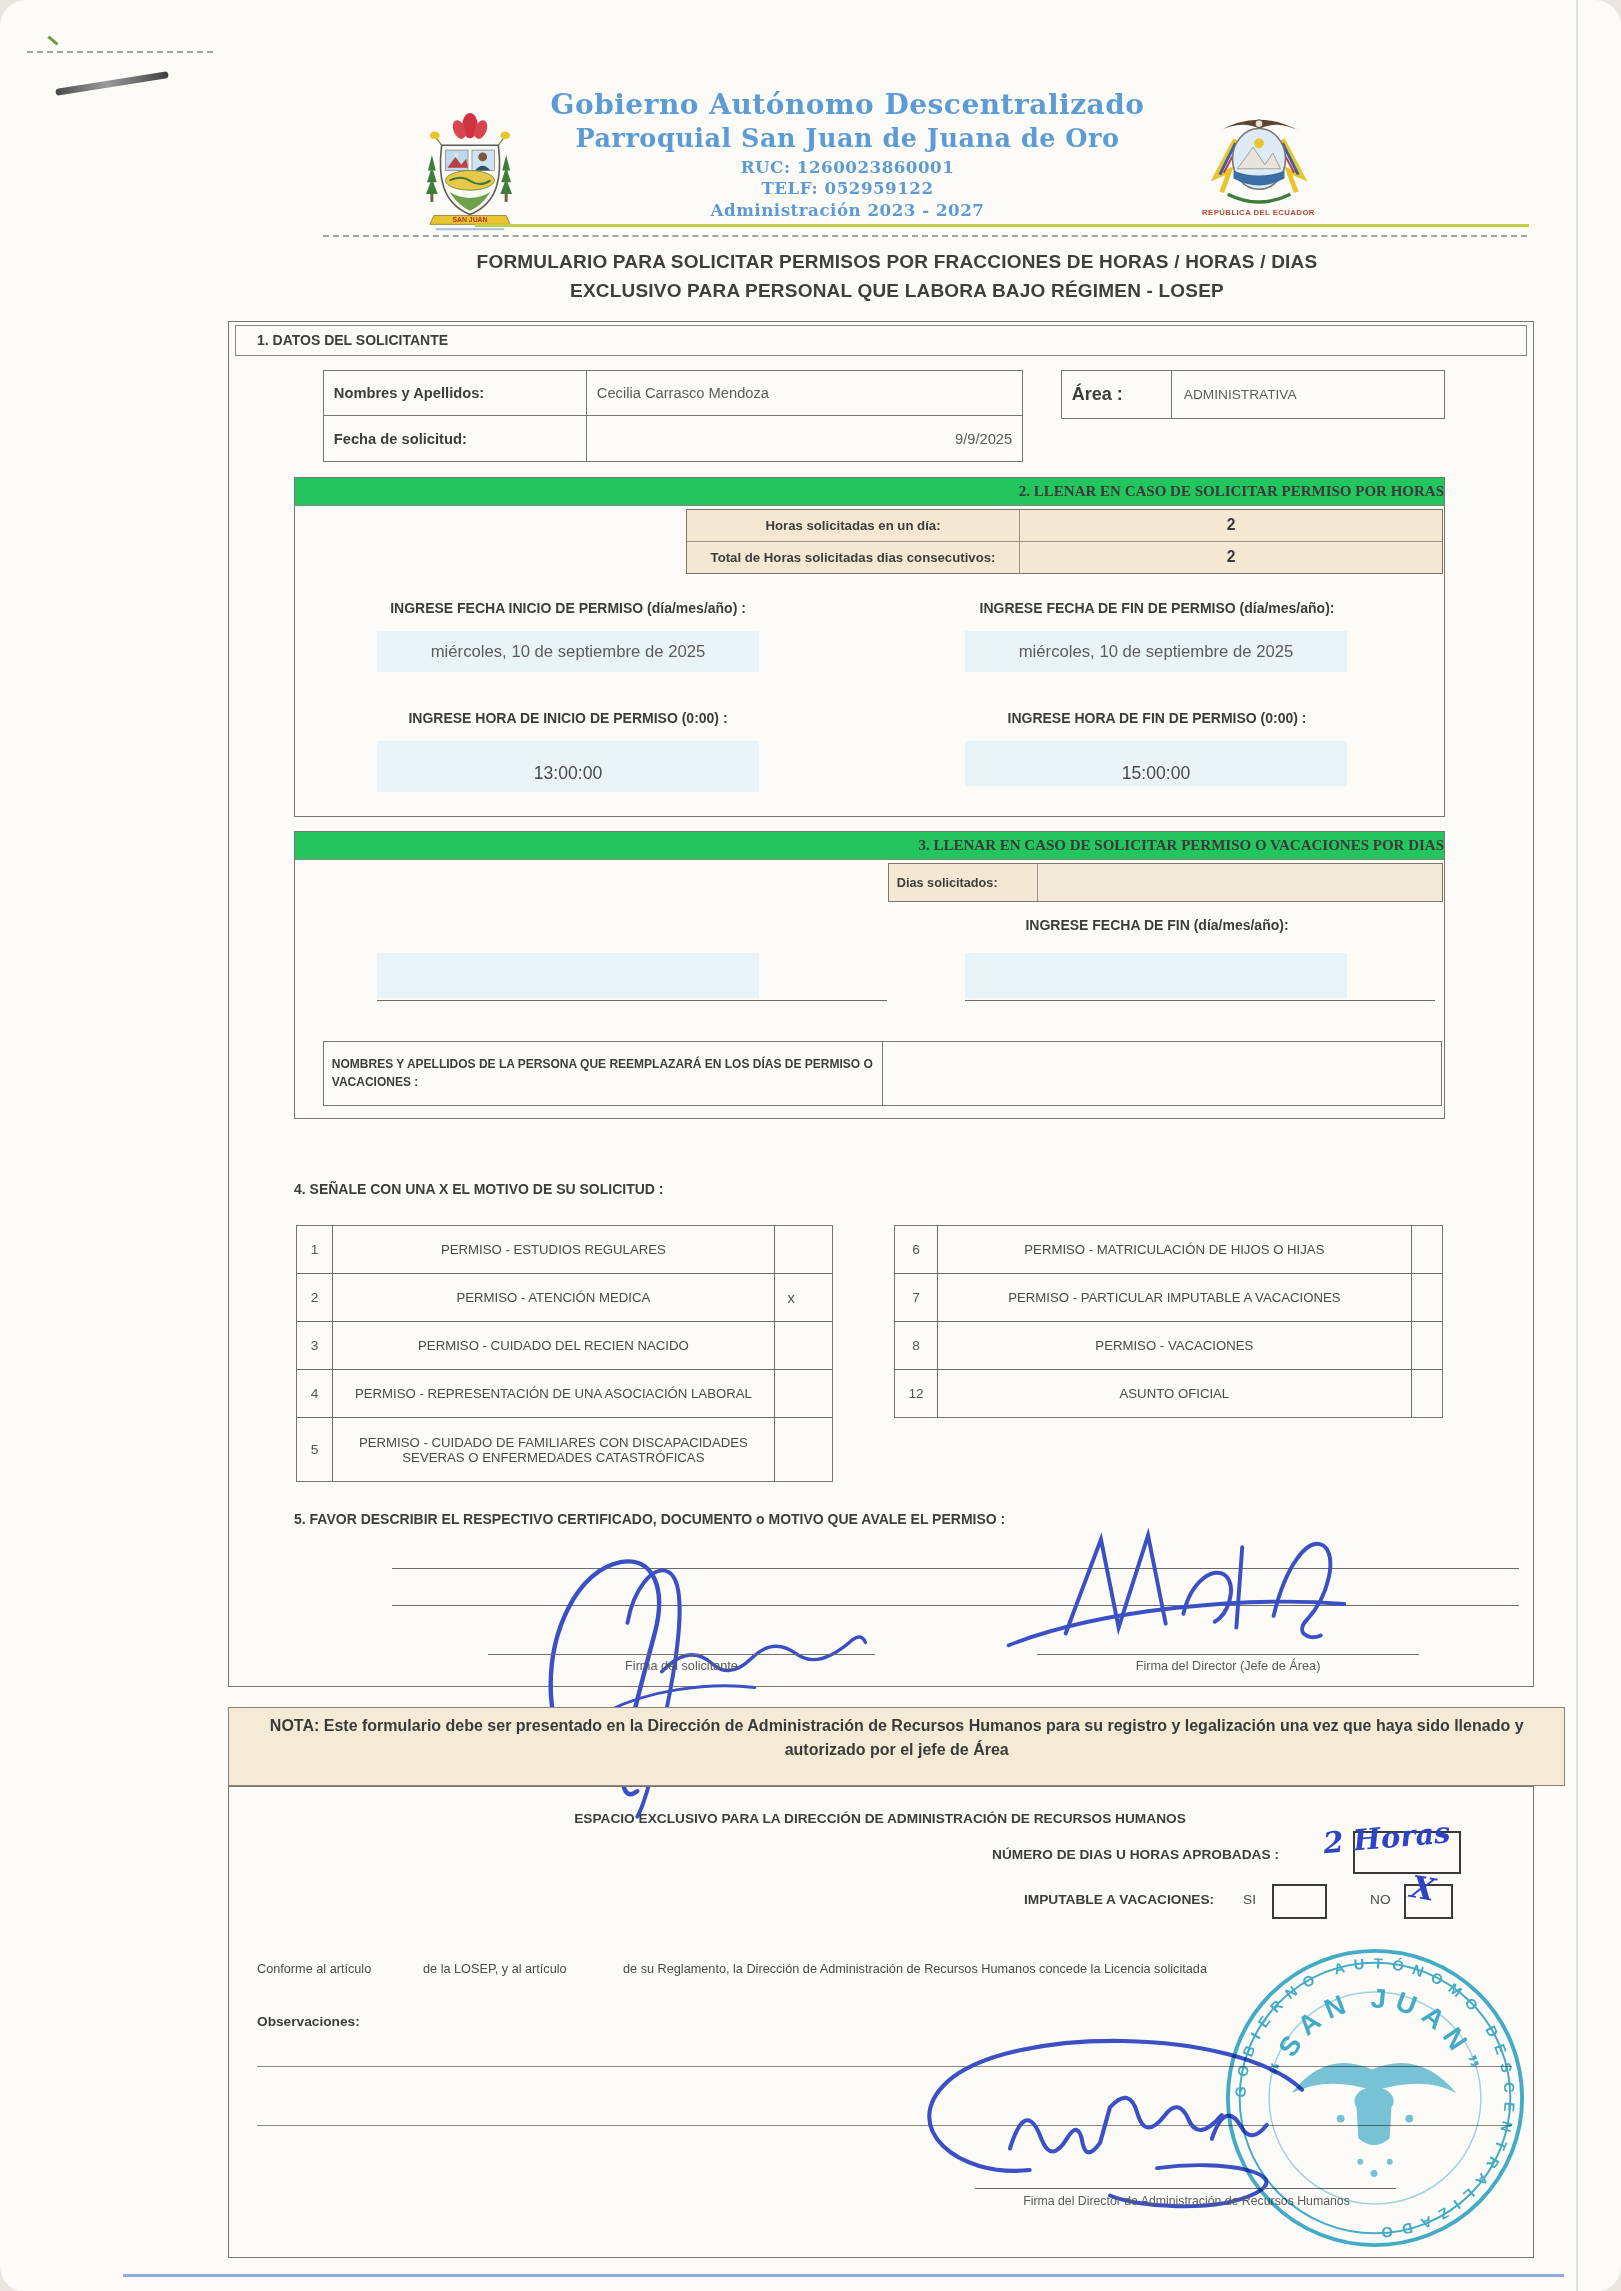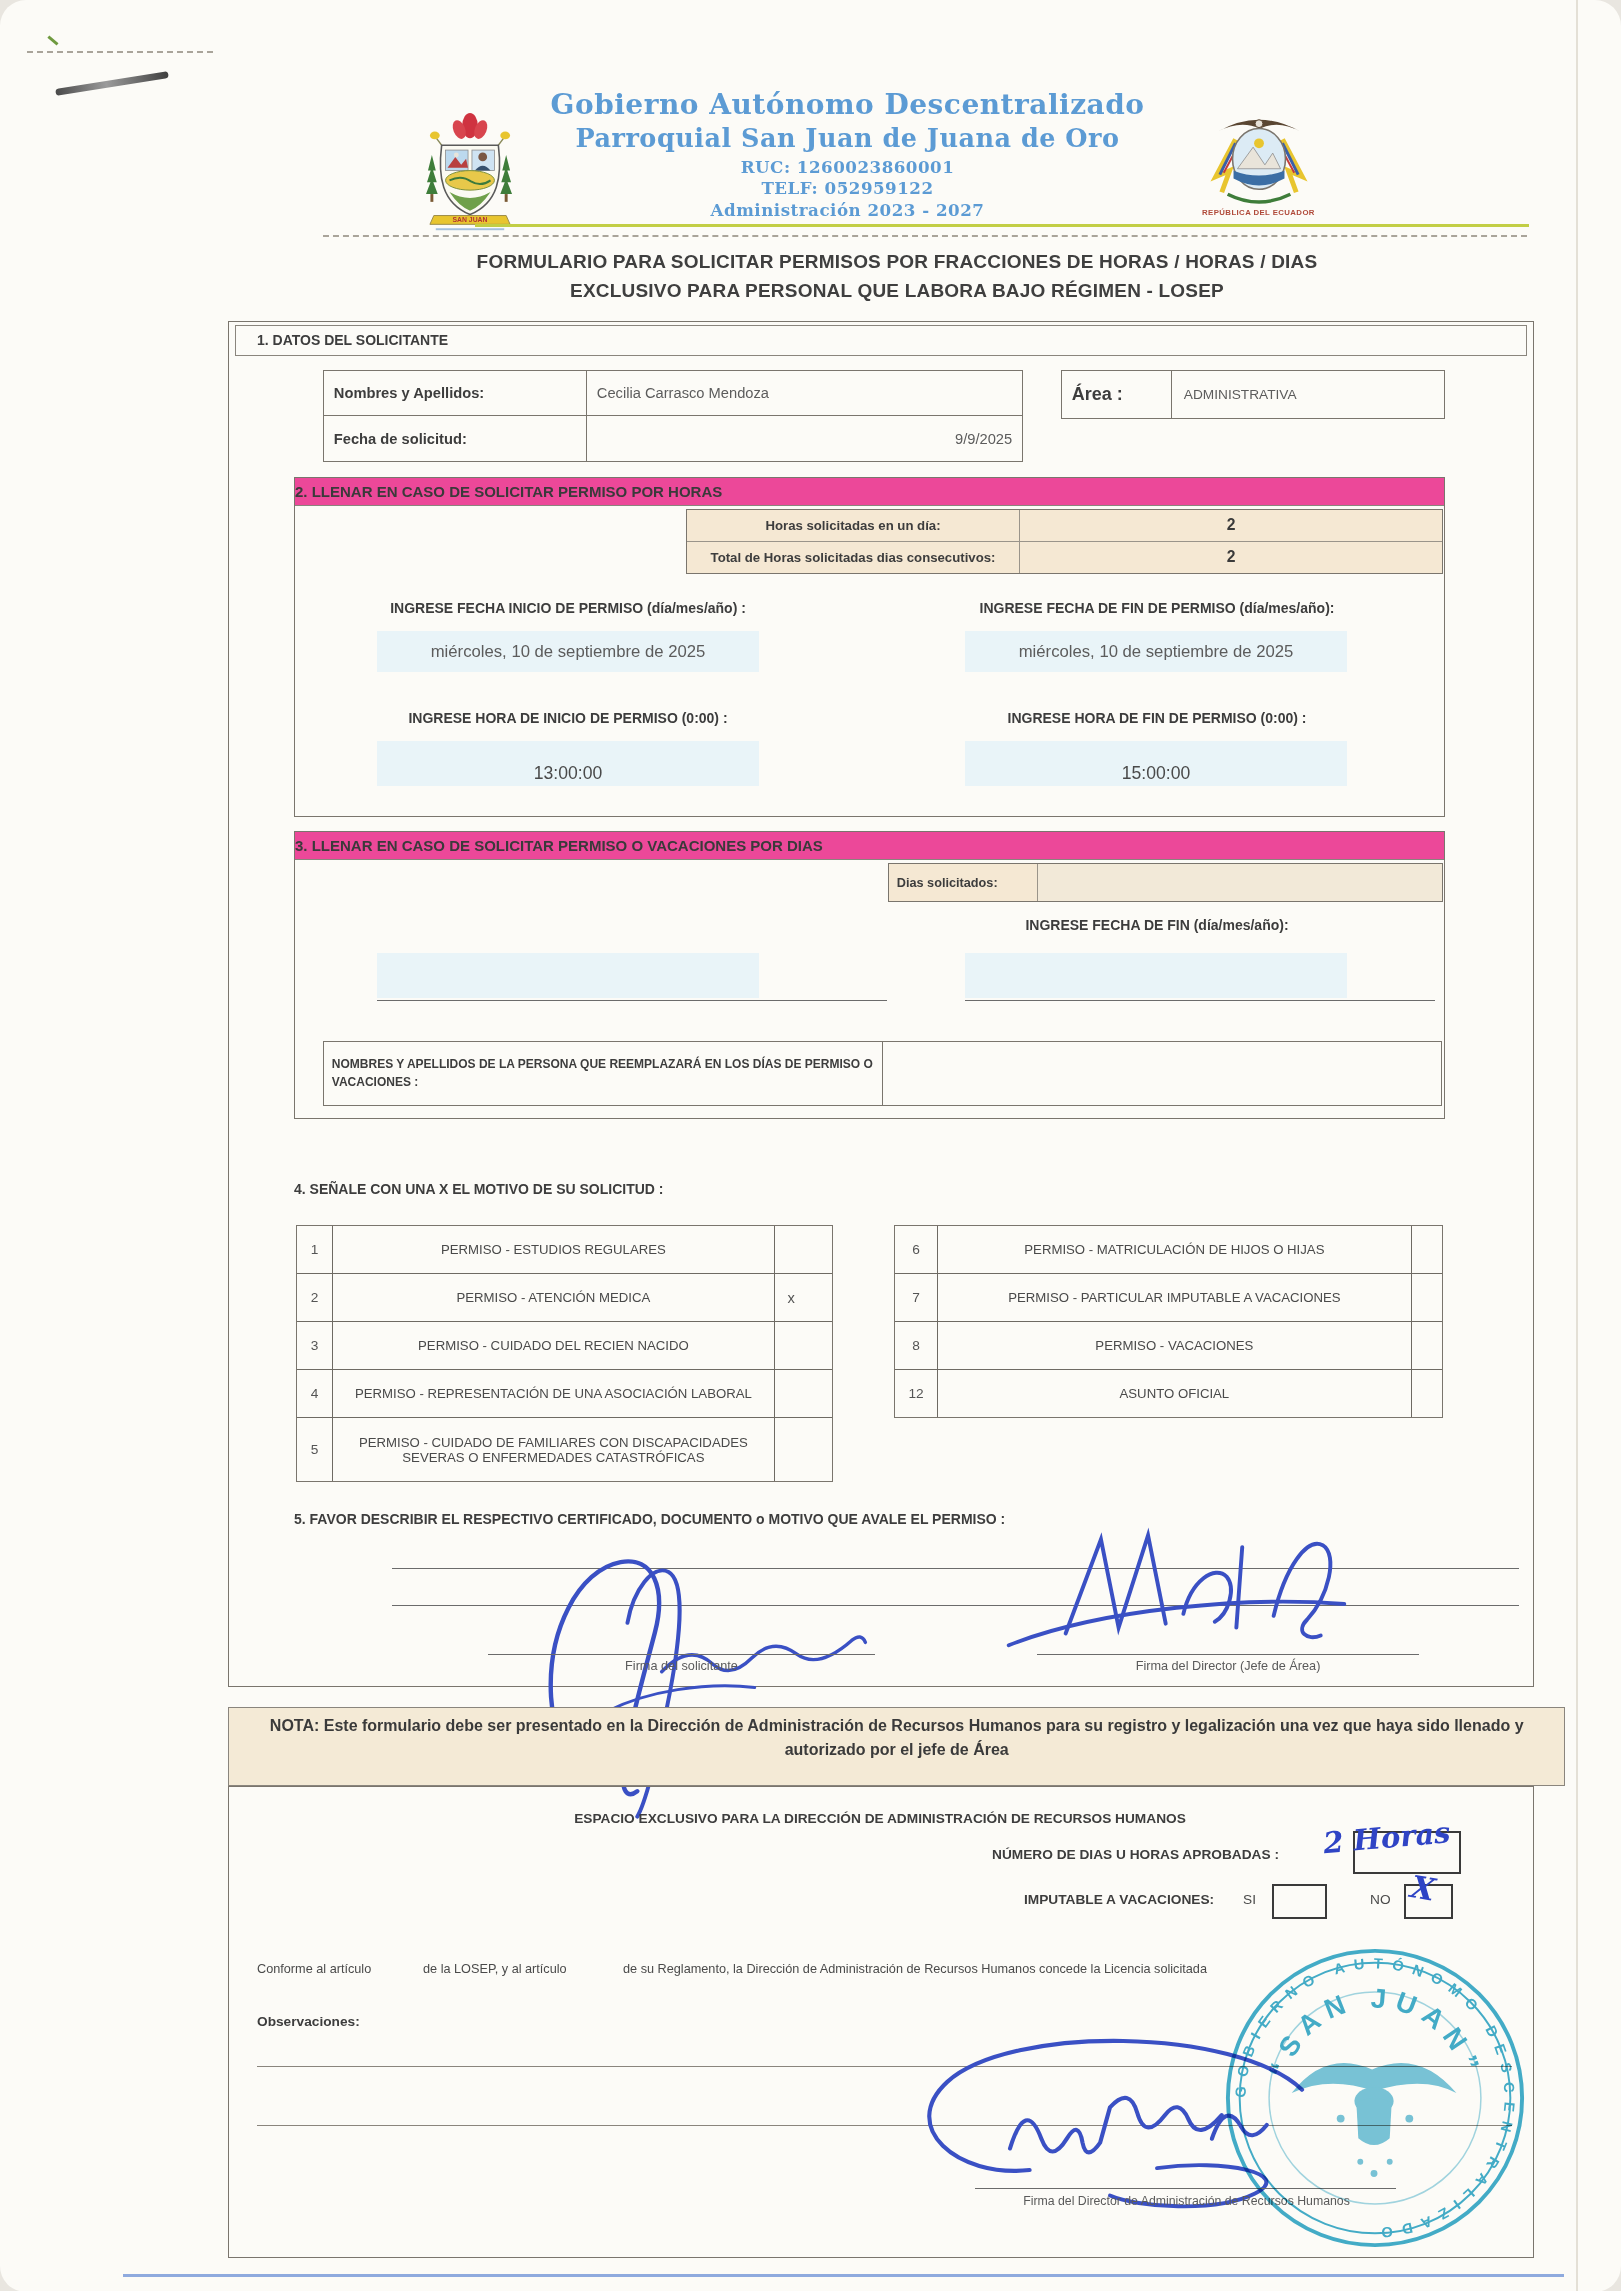--- a/index.html
+++ b/index.html
@@ -3,22 +3,22 @@
 <meta charset="utf-8">
 <style>
   html,body{margin:0;padding:0;}
   body{width:1621px;height:2292px;background:#e9e6e0;font-family:"Liberation Sans",sans-serif;}
   .page{position:relative;width:1621px;height:2292px;background:#fcfbf7;overflow:hidden;border-radius:26px;}
   .abs{position:absolute;}
   .box{border:1.6px solid #7a756d;}
   .lbl{font-weight:bold;color:#3d3d3d;}
   .val{color:#5c5c5c;}
   .center{text-align:center;}
-  .sec-bar{background:#ec4899;border-bottom:1.4px solid #8a857d;font-weight:bold;color:#3a3a3a;
-           font-size:15px;text-align:left;line-height:27.4px;height:27.4px;}
+  .sec-bar{background:#22c55e;border-bottom:1.4px solid #8a857d;font-weight:bold;color:#3a3a3a;
+           font-size:15px;text-align:right;line-height:27.4px;height:27.4px;font-family:Liberation Serif, serif;}
   .beige{background:#f5e8d3;}
   .beige2{background:#f2e9d8;}
   .bluefield{background:#e9f4f8;}
   .org-title{font-family:"DejaVu Serif",serif;font-weight:bold;color:#5c9bd4;text-align:center;letter-spacing:0.5px;}
   .doc-title{font-weight:bold;color:#3f3f3f;font-size:19px;text-align:center;letter-spacing:0.2px;}
   .ing-lbl{font-weight:bold;color:#3c3c3c;font-size:14px;text-align:center;}
   .cellb{border:1.5px solid #7a756d;}
   .motive-num{display:flex;align-items:center;justify-content:center;font-size:13.7px;color:#555;border-right:1.4px solid #6e6a63;}
   .motive-txt{display:flex;align-items:center;justify-content:center;font-size:13.2px;color:#4a4a4a;text-align:center;padding:2px 5.9px;}
   .motive-chk{border-left:1.4px solid #6e6a63;display:flex;align-items:center;justify-content:center;font-size:14.7px;color:#555;}
@@ -134,21 +134,21 @@
     <div class="beige" style="font-size:15.7px;font-weight:bold;color:#3a3a3a;display:flex;align-items:center;justify-content:center;">2</div>
   </div>
 
   <div class="abs ing-lbl" style="left:323px;top:600px;width:490px;">INGRESE FECHA INICIO DE PERMISO (día/mes/año) :</div>
   <div class="abs ing-lbl" style="left:912px;top:600px;width:490px;">INGRESE FECHA DE FIN DE PERMISO (día/mes/año):</div>
   <div class="abs bluefield val" style="left:377px;top:631px;width:382px;height:41px;font-size:16.7px;display:flex;align-items:center;justify-content:center;">miércoles, 10 de septiembre de 2025</div>
   <div class="abs bluefield val" style="left:965px;top:631px;width:382px;height:41px;font-size:16.7px;display:flex;align-items:center;justify-content:center;">miércoles, 10 de septiembre de 2025</div>
 
   <div class="abs ing-lbl" style="left:323px;top:710px;width:490px;">INGRESE HORA DE INICIO DE PERMISO (0:00) :</div>
   <div class="abs ing-lbl" style="left:912px;top:710px;width:490px;">INGRESE HORA DE FIN DE PERMISO (0:00) :</div>
-  <div class="abs bluefield" style="left:377px;top:741px;width:382px;height:43px;font-size:17.6px;color:#4a4a4a;display:flex;align-items:flex-end;justify-content:center;padding-bottom:2px;">13:00:00</div>
+  <div class="abs bluefield" style="left:377px;top:741px;width:382px;height:43px;font-size:17.6px;color:#4a4a4a;display:flex;align-items:flex-end;justify-content:center;padding-bottom:8px;">13:00:00</div>
   <div class="abs bluefield" style="left:965px;top:741px;width:382px;height:43px;font-size:17.6px;color:#4a4a4a;display:flex;align-items:flex-end;justify-content:center;padding-bottom:2px;">15:00:00</div>
 
   <div class="abs box" style="left:294px;top:831px;width:1149px;height:286px;">
     <div class="sec-bar">3. LLENAR EN CASO DE SOLICITAR PERMISO O VACACIONES POR DIAS</div>
   </div>
 
   <div class="abs cellb" style="left:888px;top:863px;width:553px;height:37px;display:grid;grid-template-columns:149px 1fr;">
     <div class="beige lbl" style="border-right:1.2px solid #9a948a;font-size:12.7px;display:flex;align-items:center;padding-left:7.8px;">Dias solicitados:</div>
     <div class="beige2"></div>
   </div>

